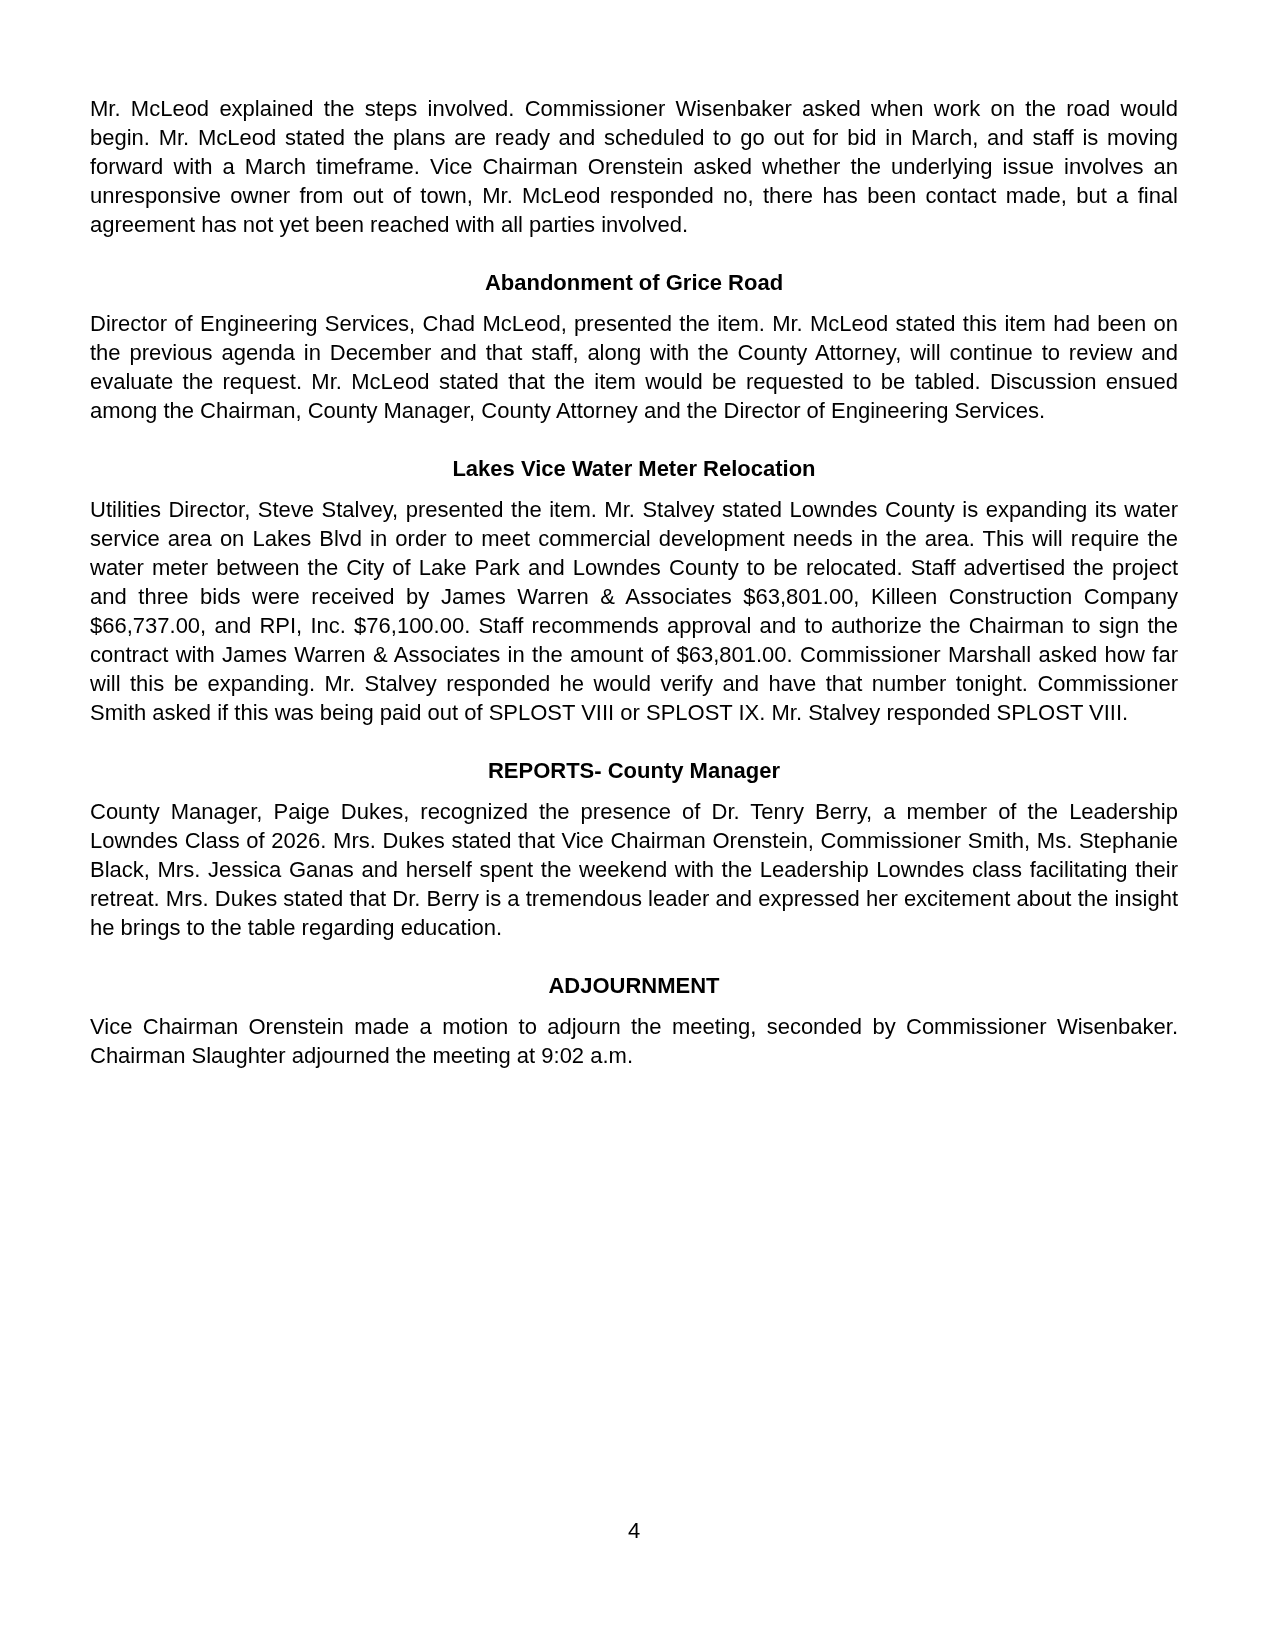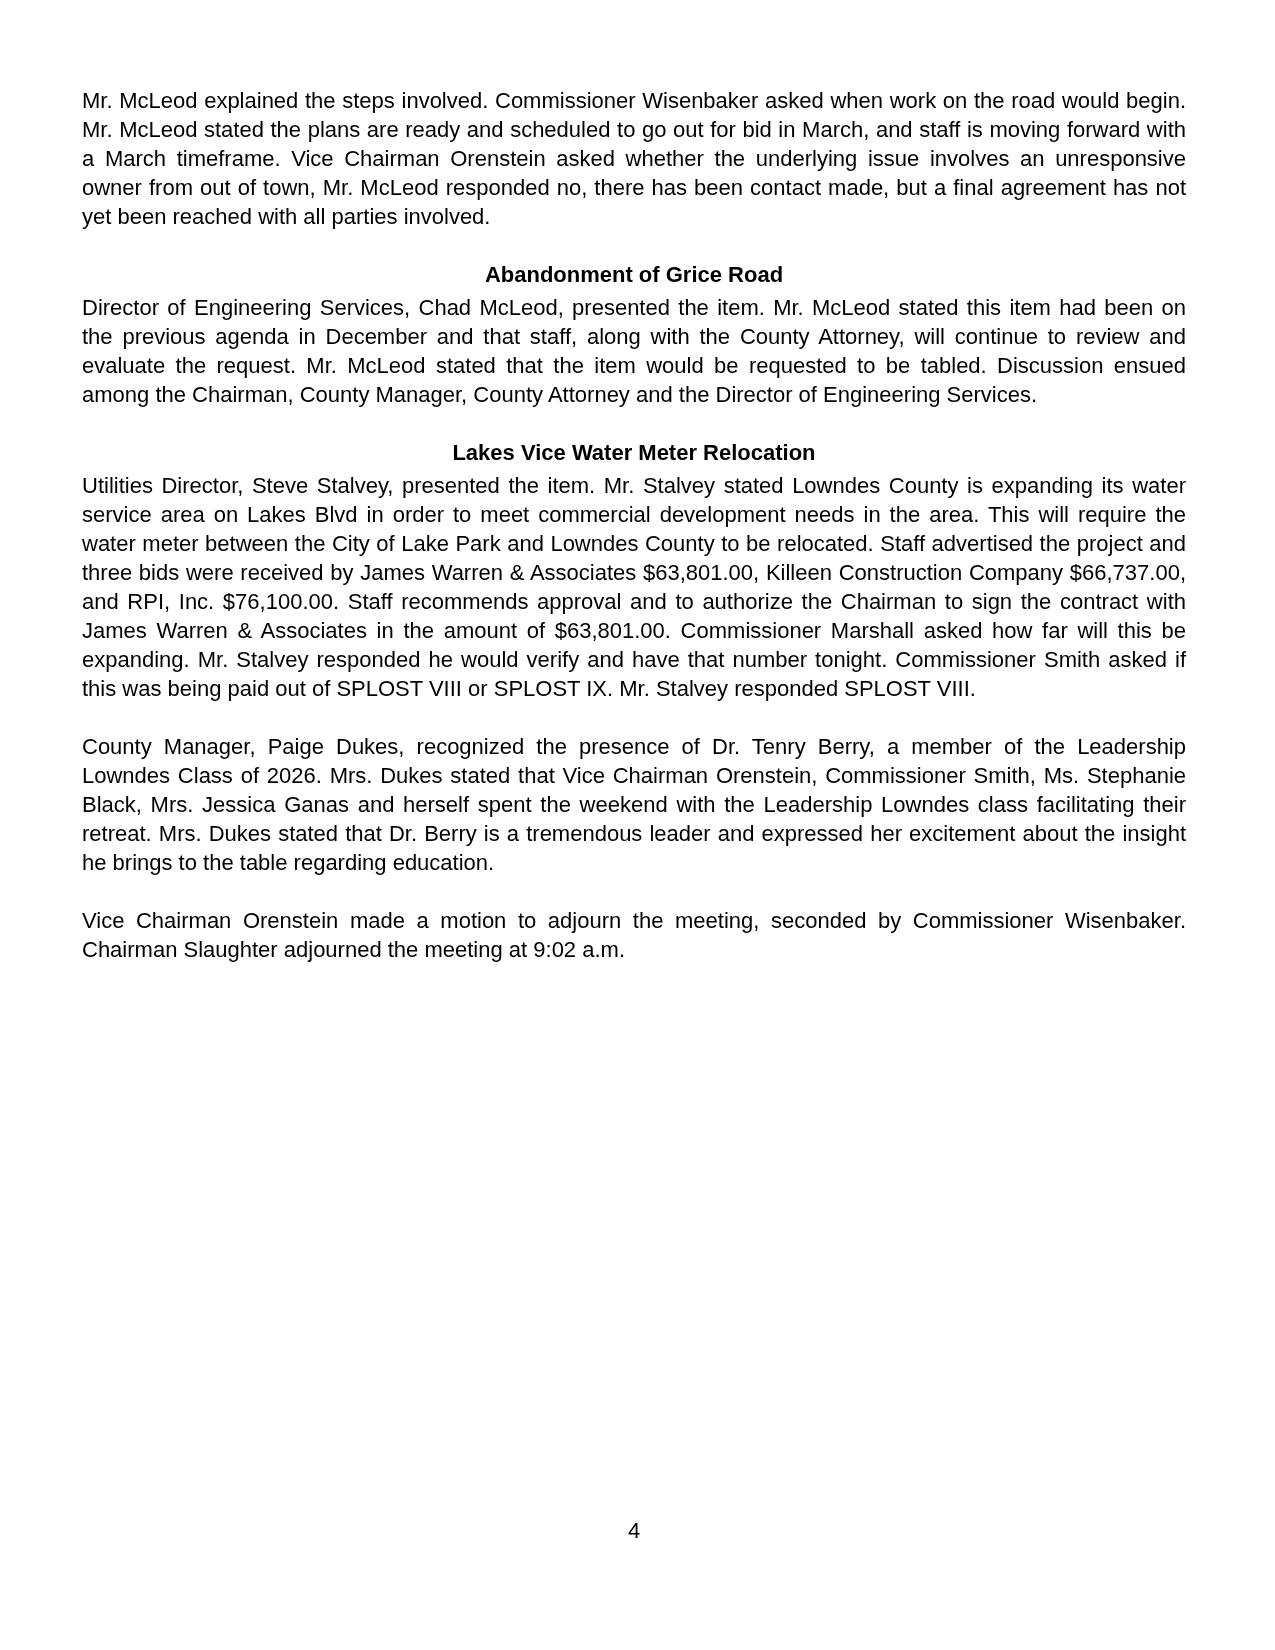--- a/index.html
+++ b/index.html
@@ -28,21 +28,21 @@
     margin-bottom: 0;
   }
   .doc-heading {
     margin: 0;
     font-size: 22px;
     line-height: 29px;
     font-weight: bold;
     text-align: center;
   }
   .doc-paragraph {
-    margin: 4px;
+    margin: 12px;
     font-size: 22px;
     line-height: 29px;
     text-align: justify;
     text-justify: inter-word;
   }
   .page-footer {
     position: absolute;
     top: 1516px;
     left: 78px;
     width: 1112px;
@@ -64,22 +64,24 @@
     <h2 class="doc-heading">Abandonment of Grice Road</h2>
     <p class="doc-paragraph">Director of Engineering Services, Chad McLeod, presented the item. Mr. McLeod stated this item had been on the previous agenda in December and that staff, along with the County Attorney, will continue to review and evaluate the request. Mr. McLeod stated that the item would be requested to be tabled. Discussion ensued among the Chairman, County Manager, County Attorney and the Director of Engineering Services.</p>
   </section>
 
   <section class="doc-section">
     <h2 class="doc-heading">Lakes Vice Water Meter Relocation</h2>
     <p class="doc-paragraph">Utilities Director, Steve Stalvey, presented the item. Mr. Stalvey stated Lowndes County is expanding its water service area on Lakes Blvd in order to meet commercial development needs in the area. This will require the water meter between the City of Lake Park and Lowndes County to be relocated. Staff advertised the project and three bids were received by James Warren &amp; Associates $63,801.00, Killeen Construction Company $66,737.00, and RPI, Inc. $76,100.00. Staff recommends approval and to authorize the Chairman to sign the contract with James Warren &amp; Associates in the amount of $63,801.00. Commissioner Marshall asked how far will this be expanding. Mr. Stalvey responded he would verify and have that number tonight. Commissioner Smith asked if this was being paid out of SPLOST VIII or SPLOST IX. Mr. Stalvey responded SPLOST VIII.</p>
   </section>
 
   <section class="doc-section">
+    <h2 class="doc-heading">REPORTS- County Manager</h2>
     <p class="doc-paragraph">County Manager, Paige Dukes, recognized the presence of Dr. Tenry Berry, a member of the Leadership Lowndes Class of 2026. Mrs. Dukes stated that Vice Chairman Orenstein, Commissioner Smith, Ms. Stephanie Black, Mrs. Jessica Ganas and herself spent the weekend with the Leadership Lowndes class facilitating their retreat. Mrs. Dukes stated that Dr. Berry is a tremendous leader and expressed her excitement about the insight he brings to the table regarding education.</p>
   </section>
 
   <section class="doc-section">
+    <h2 class="doc-heading">ADJOURNMENT</h2>
     <p class="doc-paragraph">Vice Chairman Orenstein made a motion to adjourn the meeting, seconded by Commissioner Wisenbaker. Chairman Slaughter adjourned the meeting at 9:02 a.m.</p>
   </section>
 
 </div>
 
 <div class="page-footer">4</div>
 
 </body></html>

